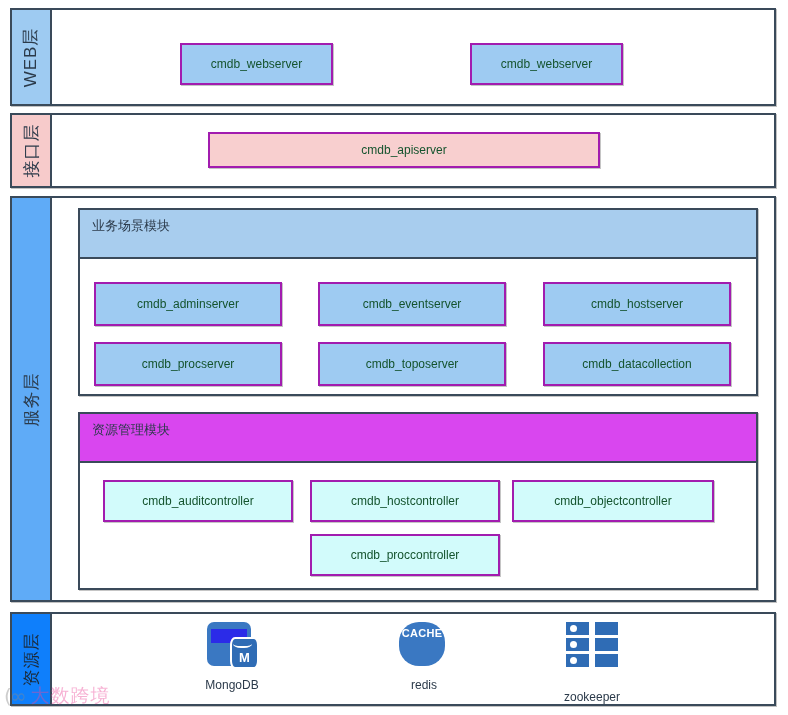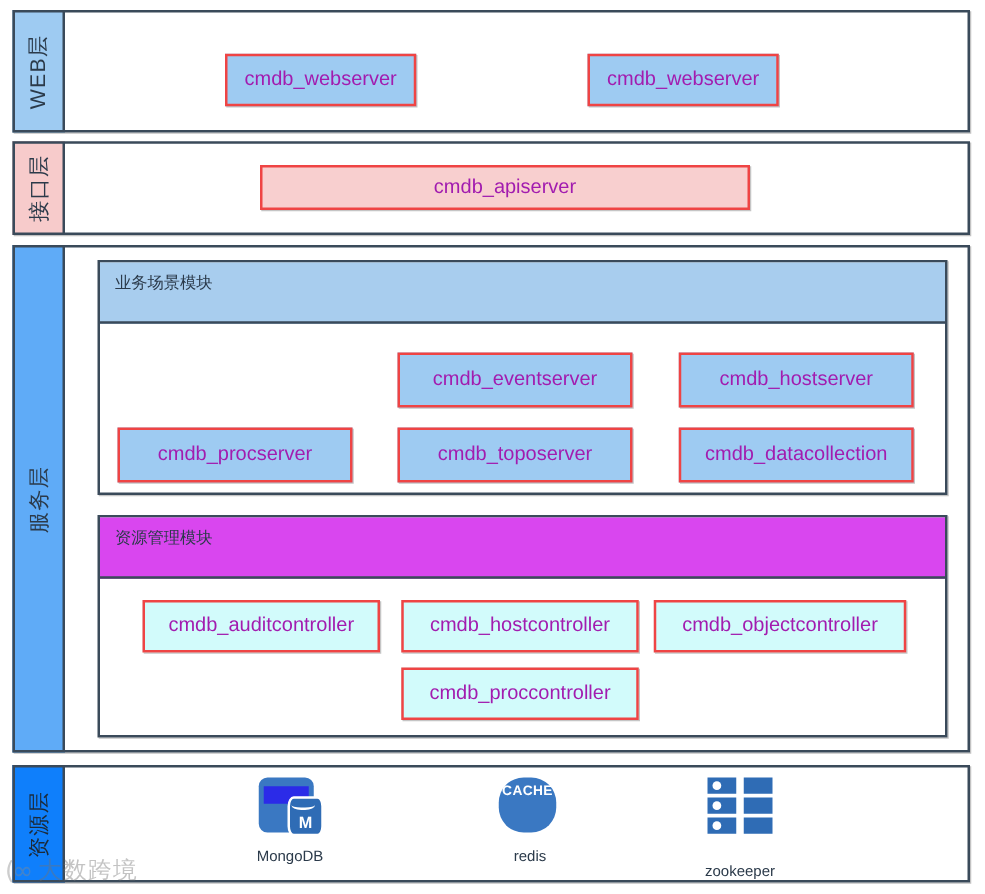--- a/index.html
+++ b/index.html
@@ -49,32 +49,32 @@
     color: #2b3a4a;
   }
   .bar-web      { background: #9ecbf2; }
   .bar-api      { background: #f7cbcb; }
   .bar-service  { background: #5fabf7; }
   .bar-resource { background: #0f7ffb; }
   .bar-resource .vtext { color: #1c2a38; }
 
   
   .node {
-    border: 2px solid #ef4444;
+    border: 2px solid #a21caf;
     display: flex;
     align-items: center;
     justify-content: center;
-    font-size: 16px;
-    color: #a21caf;
+    font-size: 12px;
+    color: #14532d;
     box-sizing: border-box;
     box-shadow: 1px 1px 0 rgba(140,140,140,0.5);
   }
   .node-blue  { background: #9ecbf2; }
   .node-pink  { background: #f8cfcf; }
-  .node-cyan  { background: #d2fbfb; margin-left: 11px; }
+  .node-cyan  { background: #d2fbfb; }
 
   
   .module {
     border: 2px solid #3a4a5a;
     background: #ffffff;
     box-sizing: border-box;
     box-shadow: 1px 1px 0 rgba(140,140,140,0.5);
   }
   .module-header {
     position: absolute;
@@ -200,21 +200,21 @@
   }
   .wm-mark {
     font-size: 20px;
     color: #8a8a8a;
     margin-right: 6px;
     letter-spacing: -2px;
     font-family: "DejaVu Sans", sans-serif;
   }
   .wm-text {
     font-size: 19px;
-    color: #737373;
+    color: #ec4899;
     letter-spacing: 1px;
   }
 </style>
 </head>
 <body>
 
 <div class="canvas">
 
   <div class="abs layer-frame" style="left:10px; top:8px; width:766px; height:98px;"></div>
 
@@ -245,20 +245,23 @@
   <div class="abs layer-bar bar-service" style="left:10px; top:196px; width:42px; height:406px;">
     <span class="vtext">服务层</span>
   </div>
 
   <div class="abs module" style="left:78px; top:208px; width:680px; height:188px;">
     <div class="module-header hdr-biz" style="width:676px; height:49px;">
       <span>业务场景模块</span>
     </div>
   </div>
 
+  <div class="abs node node-blue" style="left:94px; top:282px; width:188px; height:44px;">
+    <span>cmdb_adminserver</span>
+  </div>
   <div class="abs node node-blue" style="left:318px; top:282px; width:188px; height:44px;">
     <span>cmdb_eventserver</span>
   </div>
   <div class="abs node node-blue" style="left:543px; top:282px; width:188px; height:44px;">
     <span>cmdb_hostserver</span>
   </div>
 
   <div class="abs node node-blue" style="left:94px; top:342px; width:188px; height:44px;">
     <span>cmdb_procserver</span>
   </div>

